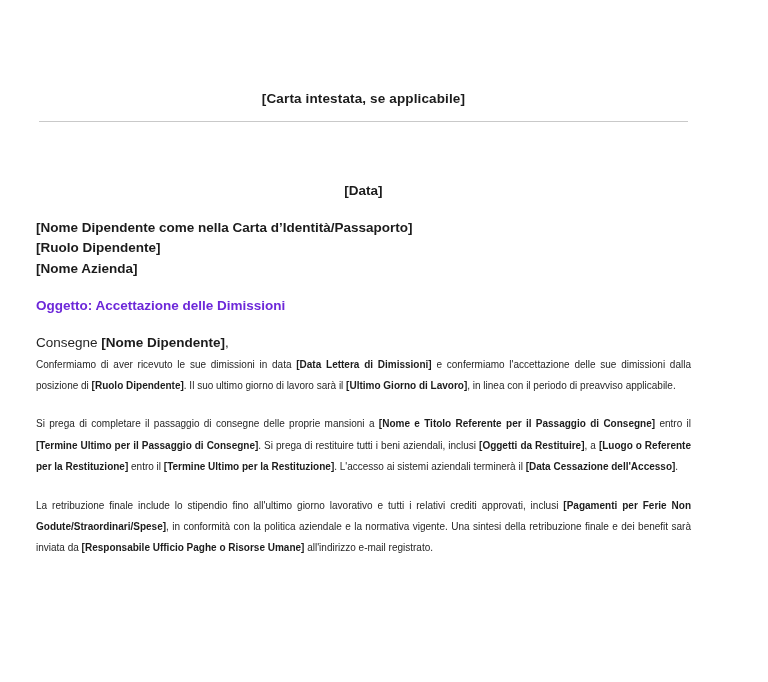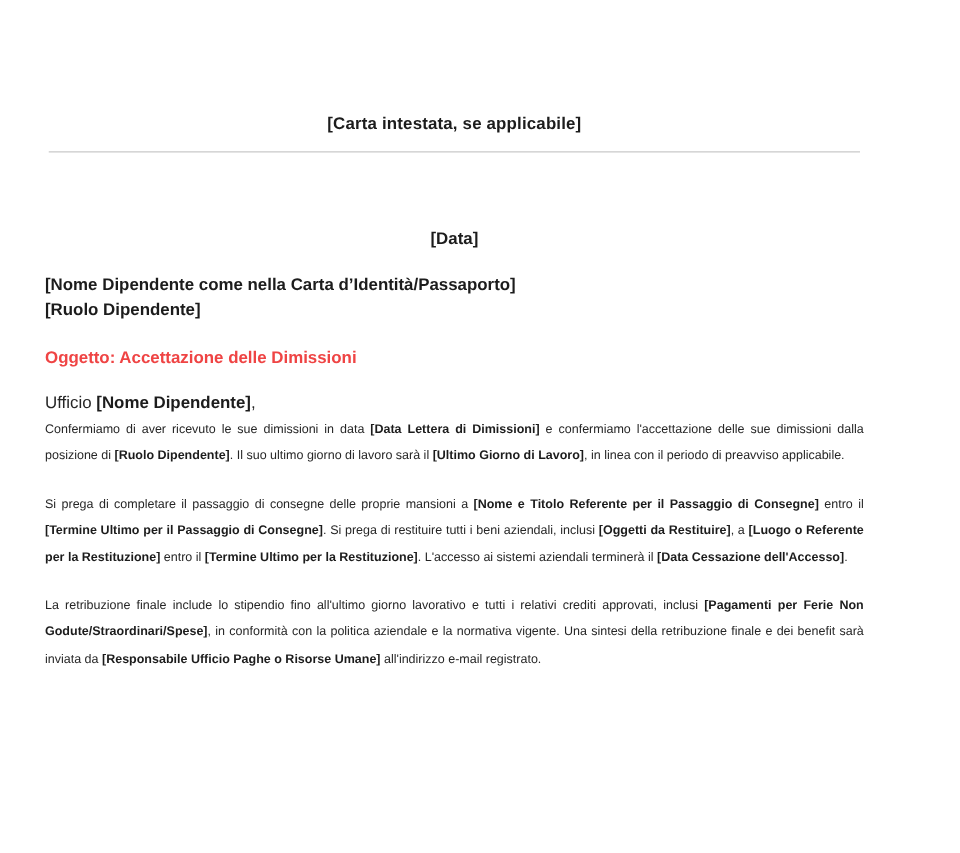--- a/index.html
+++ b/index.html
@@ -65,21 +65,21 @@
     line-height: 20.6px;
     color: #1c1c1c;
   }
   .address-block div { white-space: pre; }
 
   .subject-block {
     margin-top: 17px;
     font-weight: bold;
     font-size: 13.5px;
     line-height: 20.6px;
-    color: #ef4444;
+    color: #6d28d9;
   }
 
   .salutation {
     margin-top: 16px;
     font-size: 13.5px;
     line-height: 20.6px;
   }
 
   
   .para {
@@ -102,26 +102,27 @@
 
     <div class="letterhead">[Carta intestata, se applicabile]</div>
 
     <hr class="rule">
 
     <div class="date-block">[Data]</div>
 
     <div class="address-block">
       <div>[Nome Dipendente come nella Carta d’Identità/Passaporto]</div>
       <div>[Ruolo Dipendente]</div>
+      <div>[Nome Azienda]</div>
     </div>
 
     <div class="subject-block">Oggetto: Accettazione delle Dimissioni</div>
 
     <div class="salutation">
-      <span>Ufficio </span><b>[Nome Dipendente]</b><span>,</span>
+      <span>Consegne </span><b>[Nome Dipendente]</b><span>,</span>
     </div>
 
     <div id="body-paragraphs">
         <div class="para"><span>Confermiamo di aver ricevuto le sue dimissioni in data </span><b>[Data Lettera di Dimissioni]</b><span> e confermiamo l'accettazione delle sue dimissioni dalla posizione di </span><b>[Ruolo Dipendente]</b><span>. Il suo ultimo giorno di lavoro sarà il </span><b>[Ultimo Giorno di Lavoro]</b><span>, in linea con il periodo di preavviso applicabile.</span></div>
         <div class="para"><span>Si prega di completare il passaggio di consegne delle proprie mansioni a </span><b>[Nome e Titolo Referente per il Passaggio di Consegne]</b><span> entro il </span><b>[Termine Ultimo per il Passaggio di Consegne]</b><span>. Si prega di restituire tutti i beni aziendali, inclusi </span><b>[Oggetti da Restituire]</b><span>, a </span><b>[Luogo o Referente per la Restituzione]</b><span> entro il </span><b>[Termine Ultimo per la Restituzione]</b><span>. L'accesso ai sistemi aziendali terminerà il </span><b>[Data Cessazione dell'Accesso]</b><span>.</span></div>
         <div class="para"><span>La retribuzione finale include lo stipendio fino all'ultimo giorno lavorativo e tutti i relativi crediti approvati, inclusi </span><b>[Pagamenti per Ferie Non Godute/Straordinari/Spese]</b><span>, in conformità con la politica aziendale e la normativa vigente. Una sintesi della retribuzione finale e dei benefit sarà inviata da </span><b>[Responsabile Ufficio Paghe o Risorse Umane]</b><span> all'indirizzo e-mail registrato.</span></div>
       </div>
 
   </div>
 </div>

